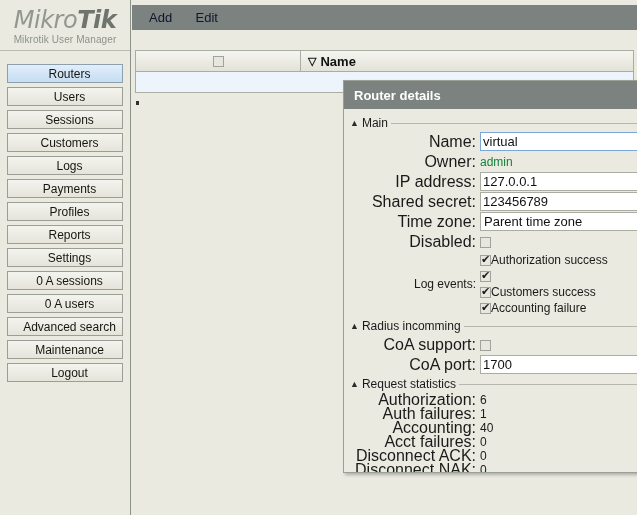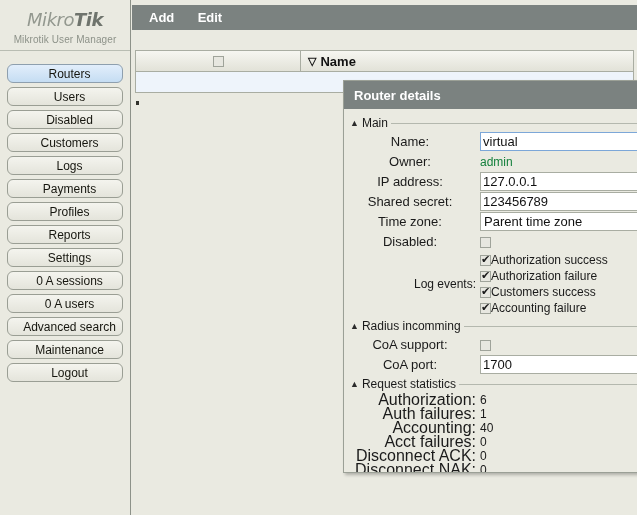--- a/index.html
+++ b/index.html
@@ -27,21 +27,21 @@
     border-right: 1px solid #8d9289;
     box-sizing: border-box;
   }
   #logo-block {
     padding: 8px 0 6px 0;
     text-align: center;
   }
   #logo-word {
     font-family: "DejaVu Sans", sans-serif;
     font-style: italic;
-    font-size: 18px;
+    font-size: 24px;
     font-weight: bold;
     color: #8a8f87;
     letter-spacing: -0.5px;
     line-height: 24px;
     white-space: nowrap;
   }
   #logo-word .lite { font-weight: normal; color: #93988f; }
   #logo-word .bold { font-weight: bold; color: #6f746d; }
   #logo-sub {
     font-size: 10px;
@@ -60,21 +60,21 @@
   .nav-btn {
     display: block;
     width: 100%;
     height: 19px;
     line-height: 18px;
     margin: 0 0 4px 0;
     text-align: center;
     font-size: 12px;
     color: #16160f;
     border: 1px solid #9a9e94;
-    border-radius: 6px;
+    border-radius: 0;
     background: linear-gradient(to bottom, #f4f4ee 0%, #e4e4db 100%);
     box-sizing: border-box;
     cursor: pointer;
     white-space: nowrap;
     overflow: hidden;
     padding-left: 9px;
   }
   .nav-btn.active {
     background: linear-gradient(to bottom, #e2eefb 0%, #c5ddf3 100%);
     border-color: #8e9fae;
@@ -88,22 +88,22 @@
     background: #eaeae1;
   }
   #toolbar {
     position: absolute;
     left: 0; top: 5px;
     width: 505px; height: 25px;
     background: #7b8280;
   }
   #toolbar .tb-item {
     display: inline-block;
-    color: #ffffff;
-    font-weight: bold;
+    color: #0f172a;
+    font-weight: normal;
     font-size: 13px;
     line-height: 25px;
     padding: 0 10px;
     cursor: pointer;
   }
   #toolbar .tb-item:first-child { margin-left: 7px; }
 
   
   #table-wrap {
     position: absolute;
@@ -248,23 +248,23 @@
 
   
   .frow {
     display: flex;
     align-items: center;
     min-height: 19px;
     margin-bottom: 1px;
   }
   .flabel {
     width: 136px;
-    text-align: center;
+    text-align: right;
     padding-right: 4px;
-    font-size: 13px;
+    font-size: 16px;
     color: #1a1a1a;
     box-sizing: border-box;
     white-space: nowrap;
   }
   .fval {
     flex: 1;
     padding-right: 8px;
     box-sizing: border-box;
   }
   .ftext {
@@ -352,21 +352,21 @@
 
 <div id="sidebar">
   <div id="logo-block">
     <div id="logo-word"><span class="lite">Mikro</span><span class="bold">Tik</span></div>
     <div id="logo-sub">Mikrotik User Manager</div>
     <div id="logo-rule"></div>
   </div>
   <div id="nav">
     <div class="nav-btn active"><span>Routers</span></div>
     <div class="nav-btn"><span>Users</span></div>
-    <div class="nav-btn"><span>Disabled</span></div>
+    <div class="nav-btn"><span>Sessions</span></div>
     <div class="nav-btn"><span>Customers</span></div>
     <div class="nav-btn"><span>Logs</span></div>
     <div class="nav-btn"><span>Payments</span></div>
     <div class="nav-btn"><span>Profiles</span></div>
     <div class="nav-btn"><span>Reports</span></div>
     <div class="nav-btn"><span>Settings</span></div>
     <div class="nav-btn"><span>0 A sessions</span></div>
     <div class="nav-btn"><span>0 A users</span></div>
     <div class="nav-btn"><span>Advanced search</span></div>
     <div class="nav-btn"><span>Maintenance</span></div>
@@ -456,21 +456,20 @@
 
         <div class="logev">
           <div class="logev-label">Log events:</div>
           <div class="logev-list">
             <div class="logev-item">
               <span class="cb checked"></span>
               <span class="txt">Authorization success</span>
             </div>
             <div class="logev-item">
               <span class="cb checked"></span>
-              <span class="txt">Authorization failure</span>
             </div>
             <div class="logev-item">
               <span class="cb checked"></span>
               <span class="txt">Customers success</span>
             </div>
             <div class="logev-item">
               <span class="cb checked"></span>
               <span class="txt">Accounting failure</span>
             </div>
           </div>

